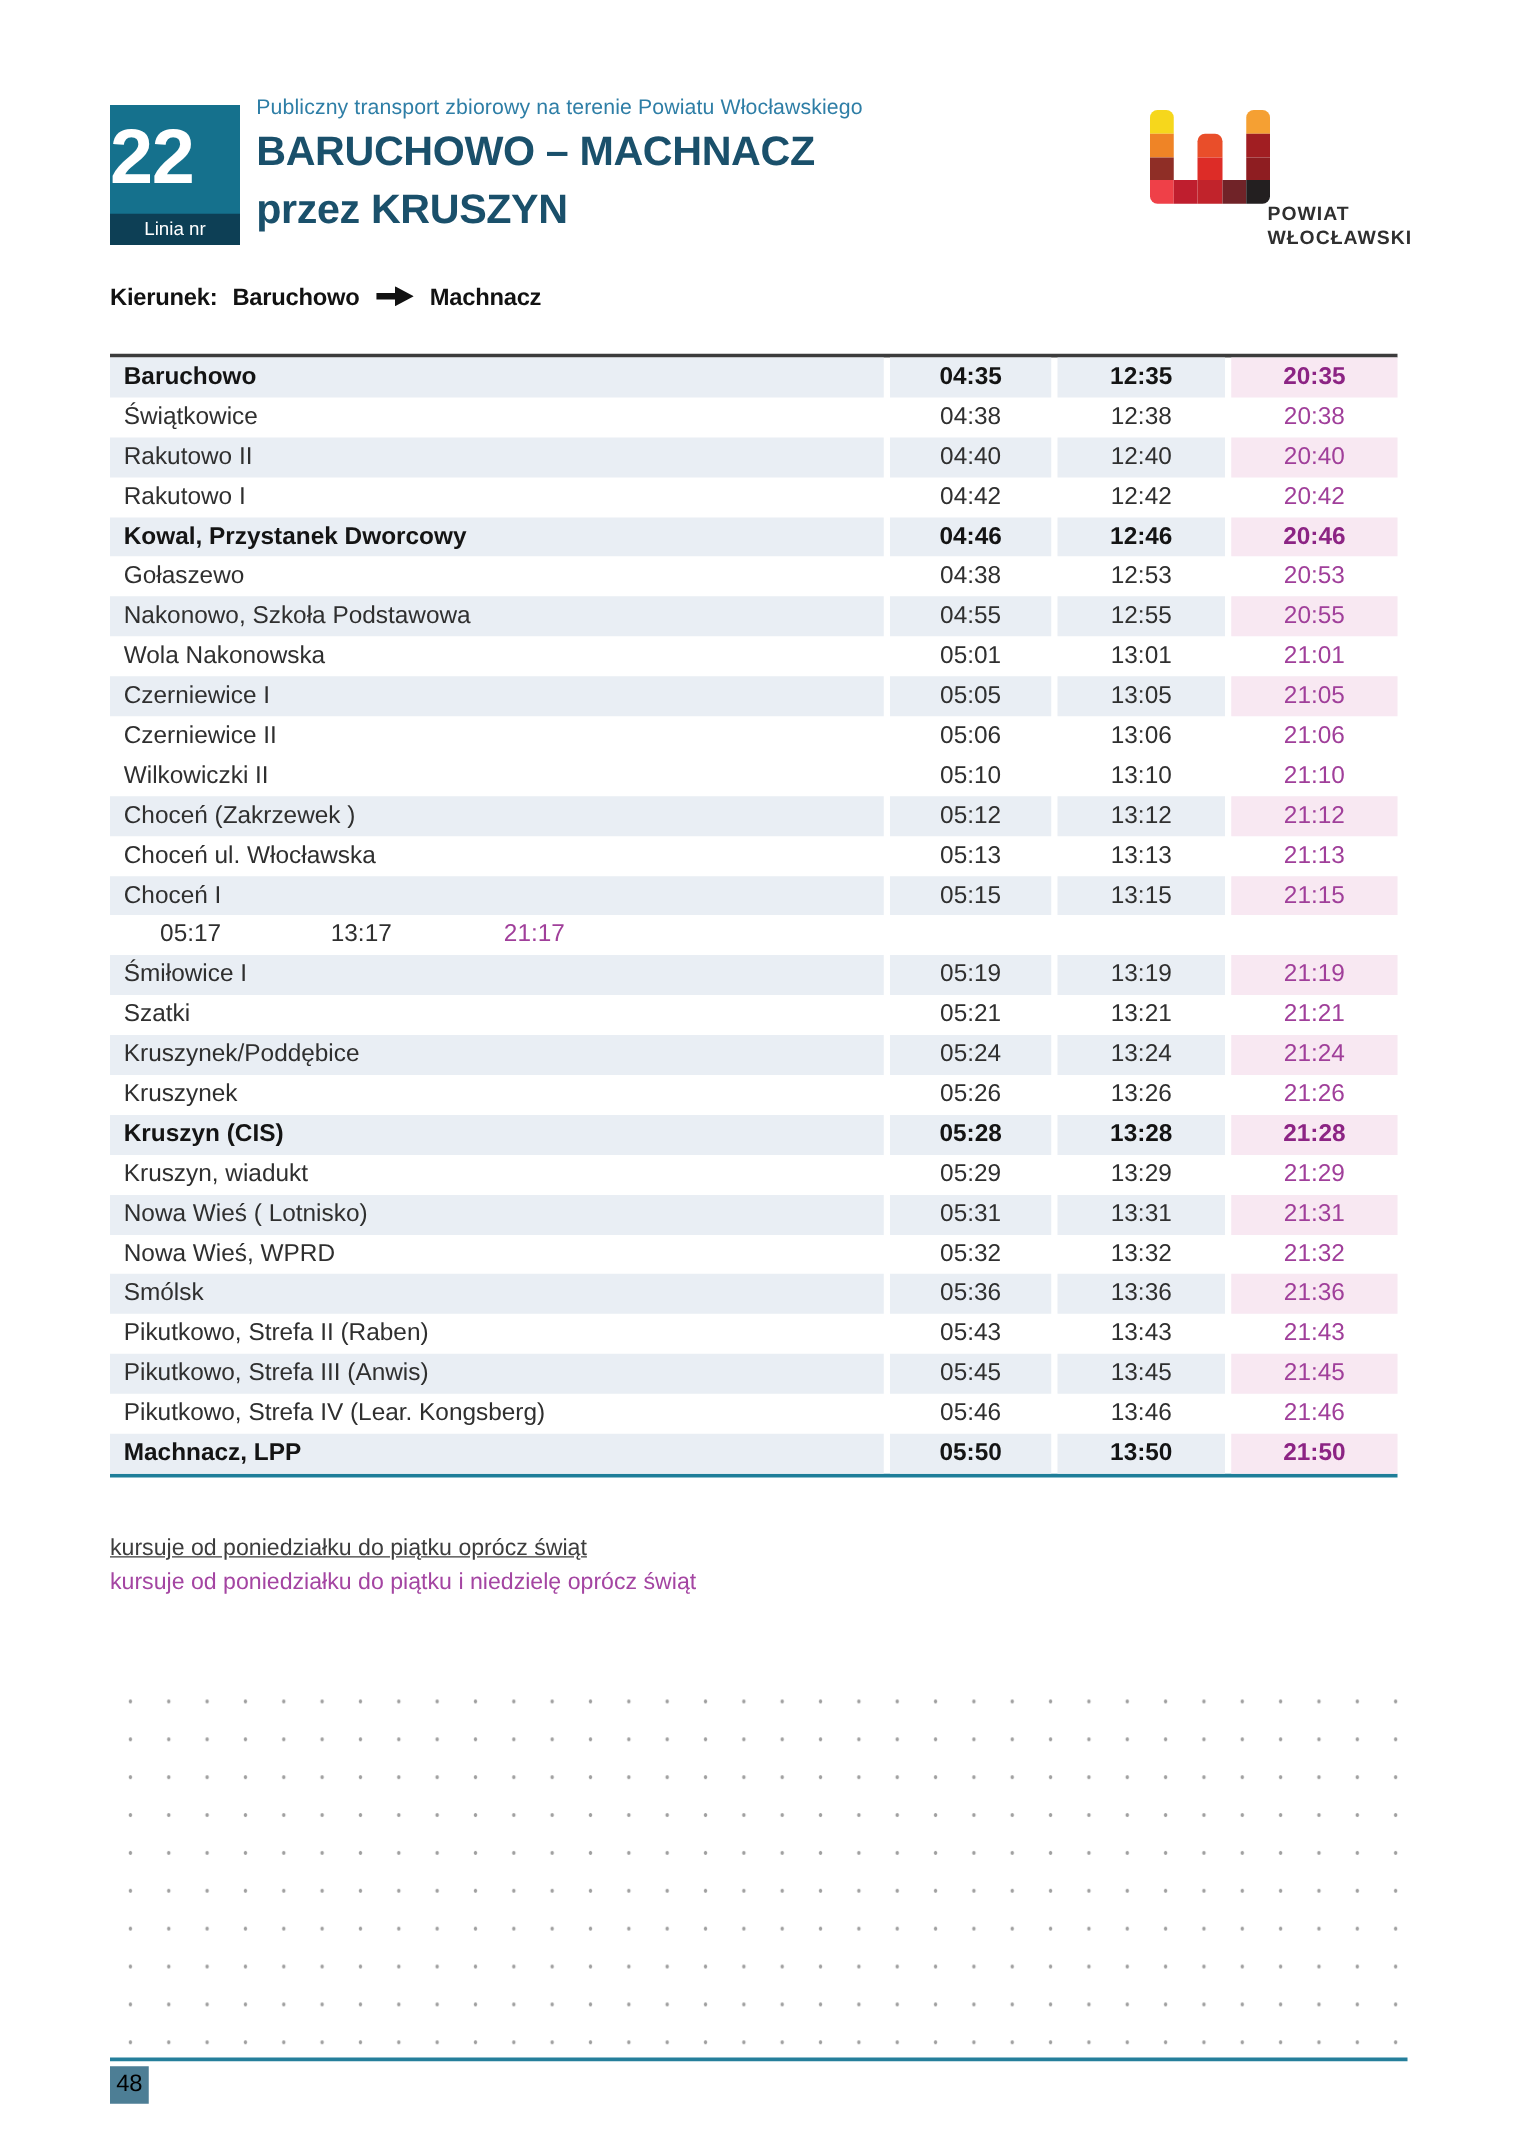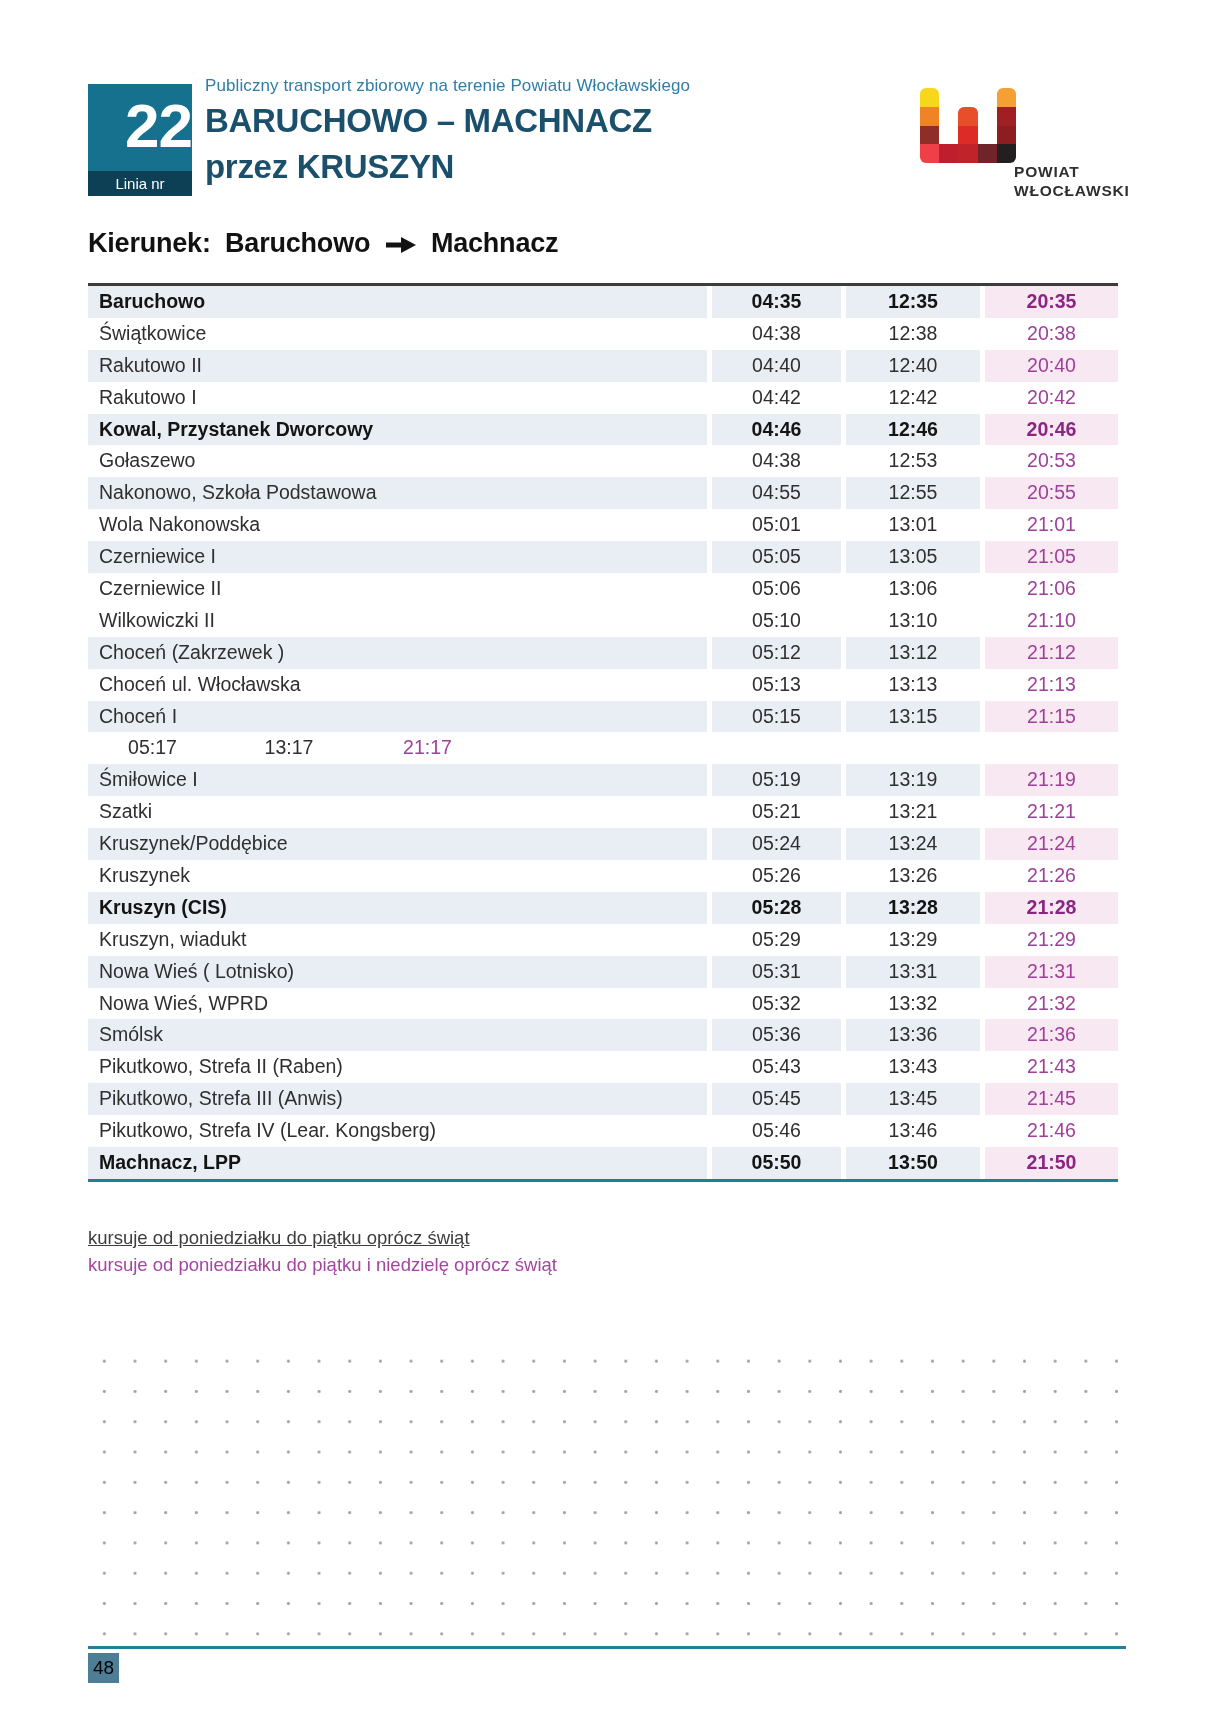--- a/index.html
+++ b/index.html
@@ -1,37 +1,37 @@
 <!DOCTYPE html>
 <html lang="pl"><head>
 <meta charset="utf-8">
 <style>
   html,body{margin:0;padding:0;background:#ffffff;}
   body{font-family:"Liberation Sans","DejaVu Sans",sans-serif;}
   .page{position:relative;width:1211px;height:1713px;background:#fff;overflow:hidden;}
 
   
   .line-box{position:absolute;left:88px;top:84px;width:104px;height:112px;background:#15718d;}
-  .line-number{display:block;color:#fff;font-weight:700;font-size:62px;text-align:right;line-height:84px;letter-spacing:-1px;}
+  .line-number{display:block;color:#fff;font-weight:700;font-size:62px;text-align:left;line-height:84px;letter-spacing:-1px;}
   .line-band{position:absolute;left:0;bottom:0;width:100%;height:25px;background:#0d3f55;}
   .line-band span{display:block;color:#fff;font-size:15px;text-align:center;line-height:25px;}
   .tagline{position:absolute;left:205px;top:76px;font-size:17px;color:#2e7ea6;letter-spacing:0.1px;}
   .title1{position:absolute;left:205px;top:102px;font-size:33px;font-weight:700;color:#1a506b;letter-spacing:-0.3px;}
   .title2{position:absolute;left:205px;top:148px;font-size:33px;font-weight:700;color:#1a506b;letter-spacing:-0.3px;}
 
   
   .logo-mark{position:absolute;left:920px;top:88px;display:grid;
     grid-template-columns:repeat(5,19.2px);grid-template-rows:repeat(4,18.8px);}
   .logo-mark div{width:100%;height:100%;}
   .r-tl{border-top-left-radius:6px;} .r-tr{border-top-right-radius:6px;}
   .r-bl{border-bottom-left-radius:6px;} .r-br{border-bottom-right-radius:6px;}
   .logo-text{position:absolute;left:1014px;top:162px;font-size:15.5px;font-weight:700;color:#2f2f2f;letter-spacing:0.8px;line-height:19px;}
 
   
-  .direction{position:absolute;left:88px;top:228px;font-size:27px;font-weight:700;color:#121212;letter-spacing:-0.2px;}
+  .direction{position:absolute;left:88px;top:228px;font-size:19px;font-weight:700;color:#121212;letter-spacing:-0.2px;}
   .direction .arrow{display:inline-block;margin:0 8px;vertical-align:-1px;}
 
   
   .timetable{position:absolute;left:88px;top:283px;width:1030px;
     border-top:3px solid #3c3c3c;border-bottom:3px solid #1f7e99;}
   .row{display:flex;height:31.9px;gap:5px;}
   .cell{box-sizing:border-box;line-height:31.9px;font-size:19.5px;color:#2f2f2f;white-space:nowrap;overflow:hidden;}
   .cell.stop{width:619px;padding-left:11px;text-align:left;}
   .cell.t{text-align:center;}
   .cell.t1{width:129px;} .cell.t2{width:134px;} .cell.t3{width:133px;color:#a03f9a;}

